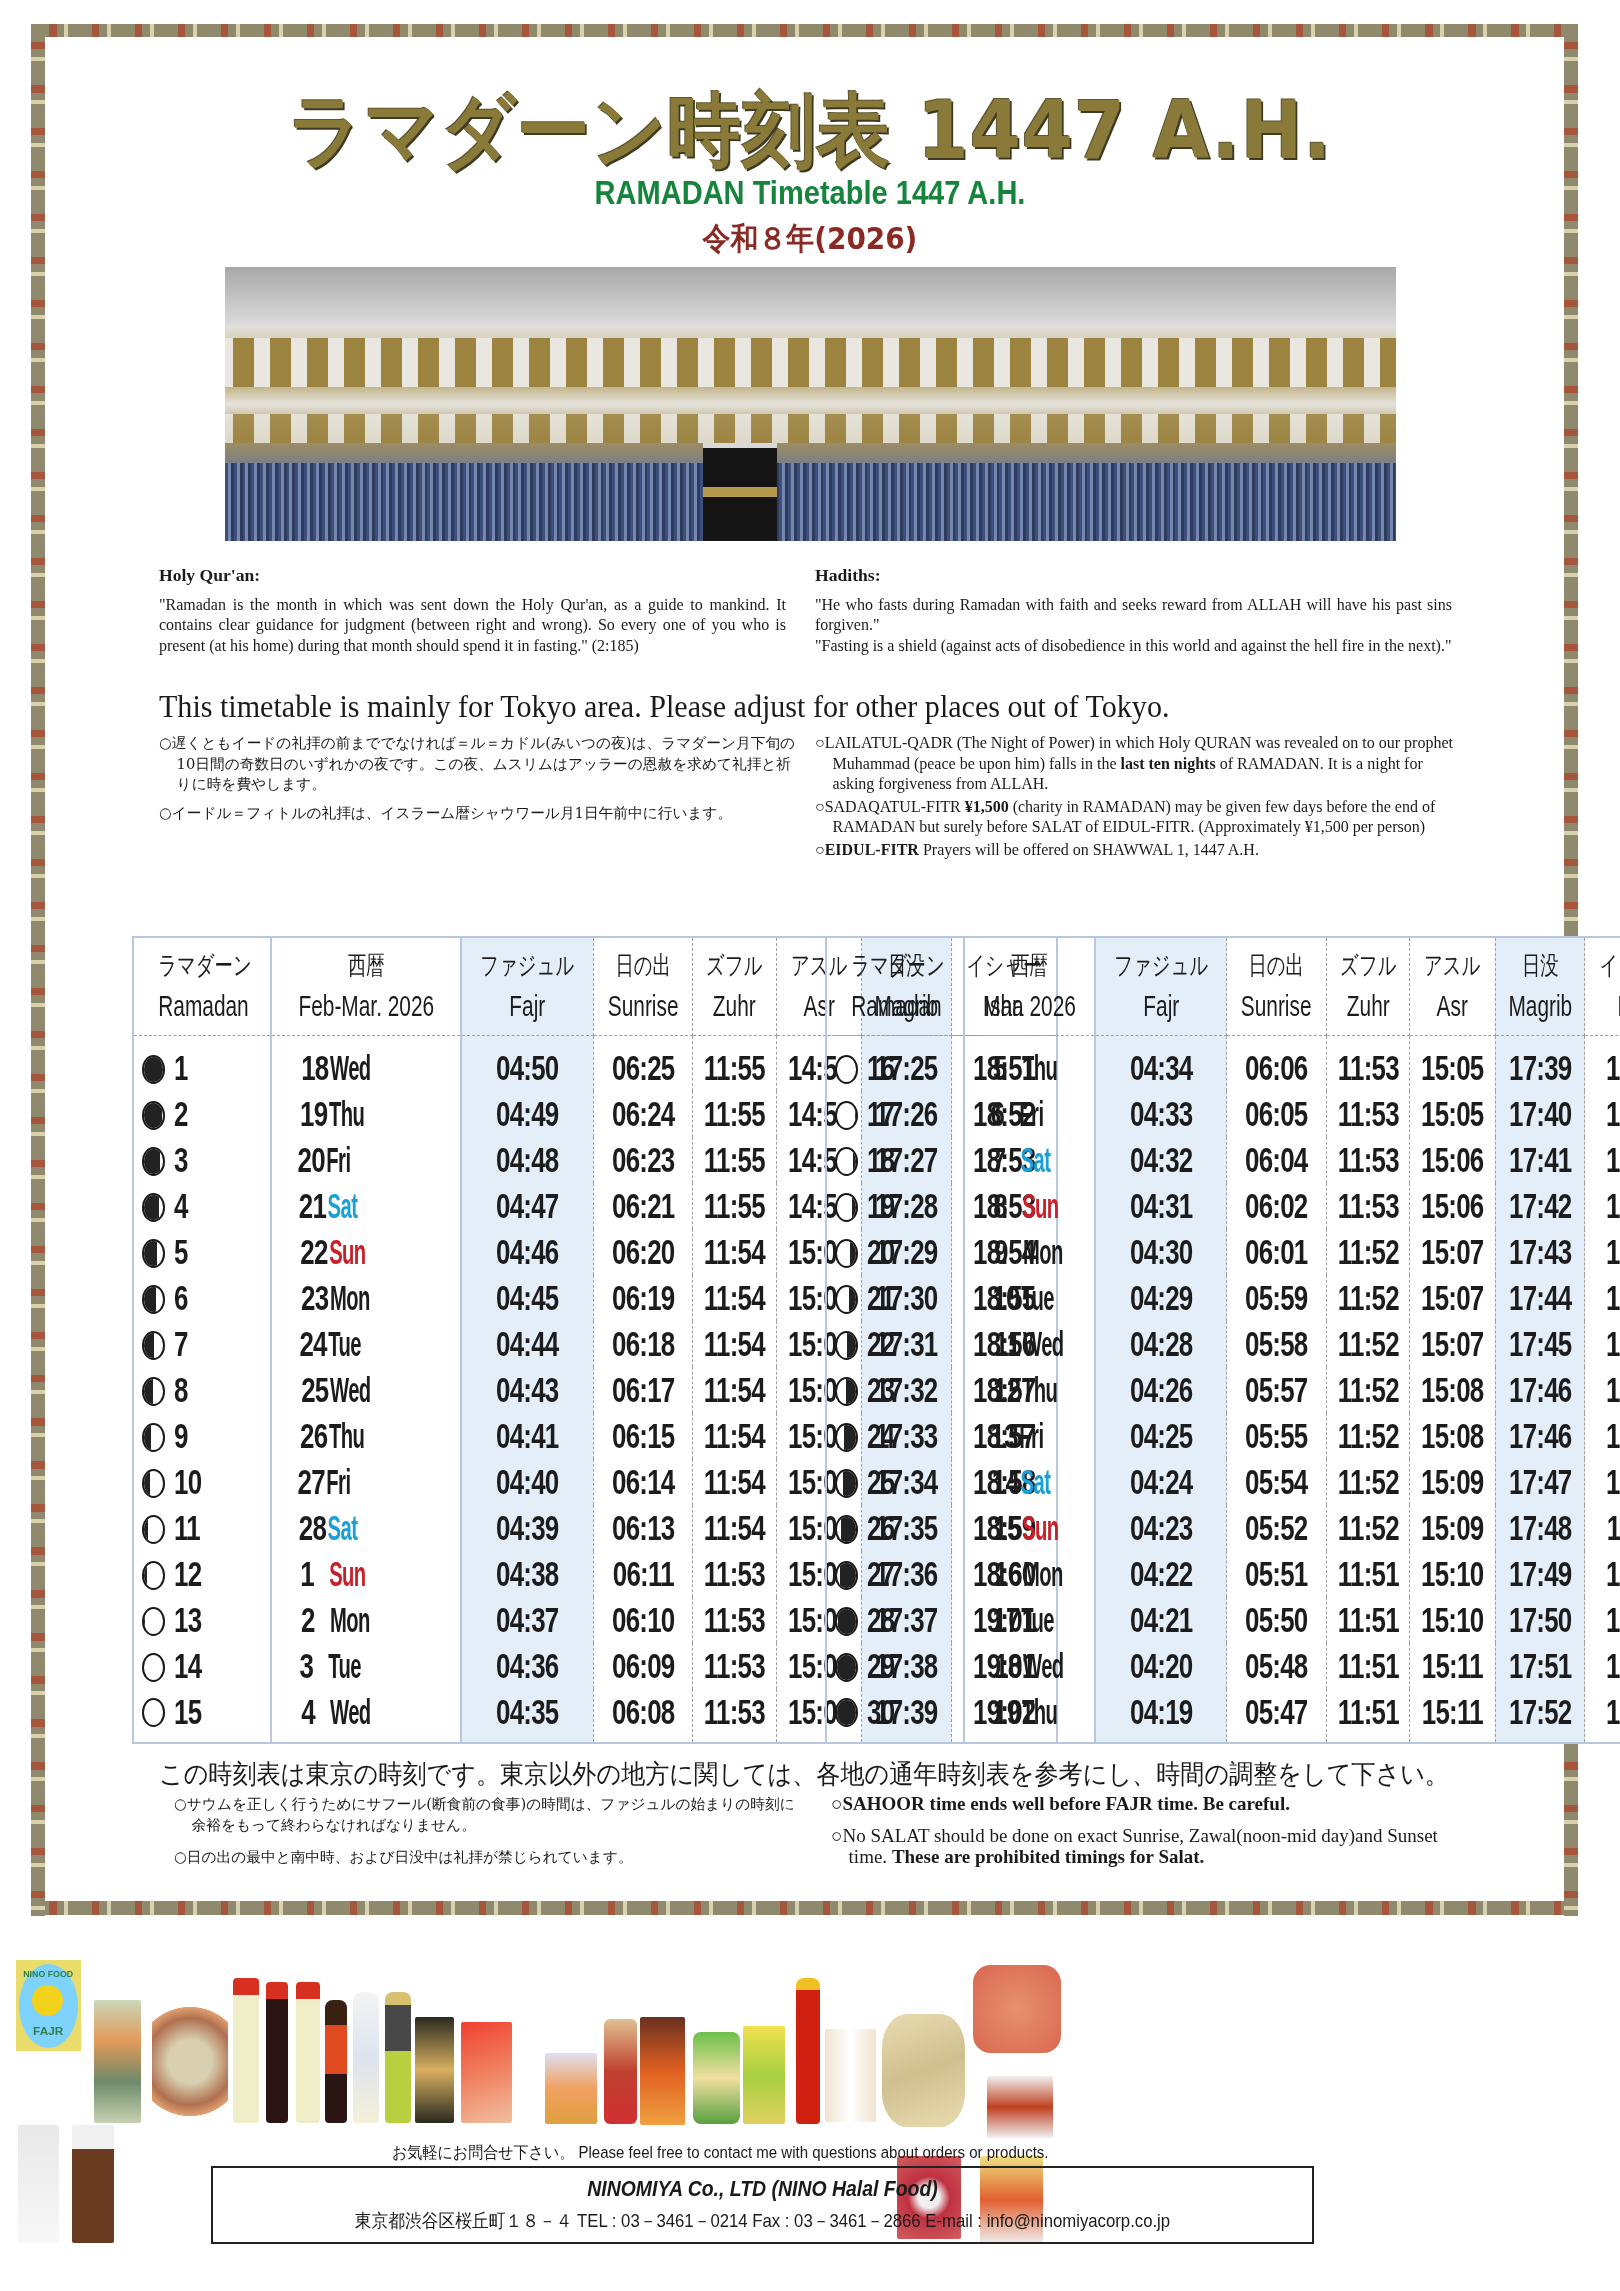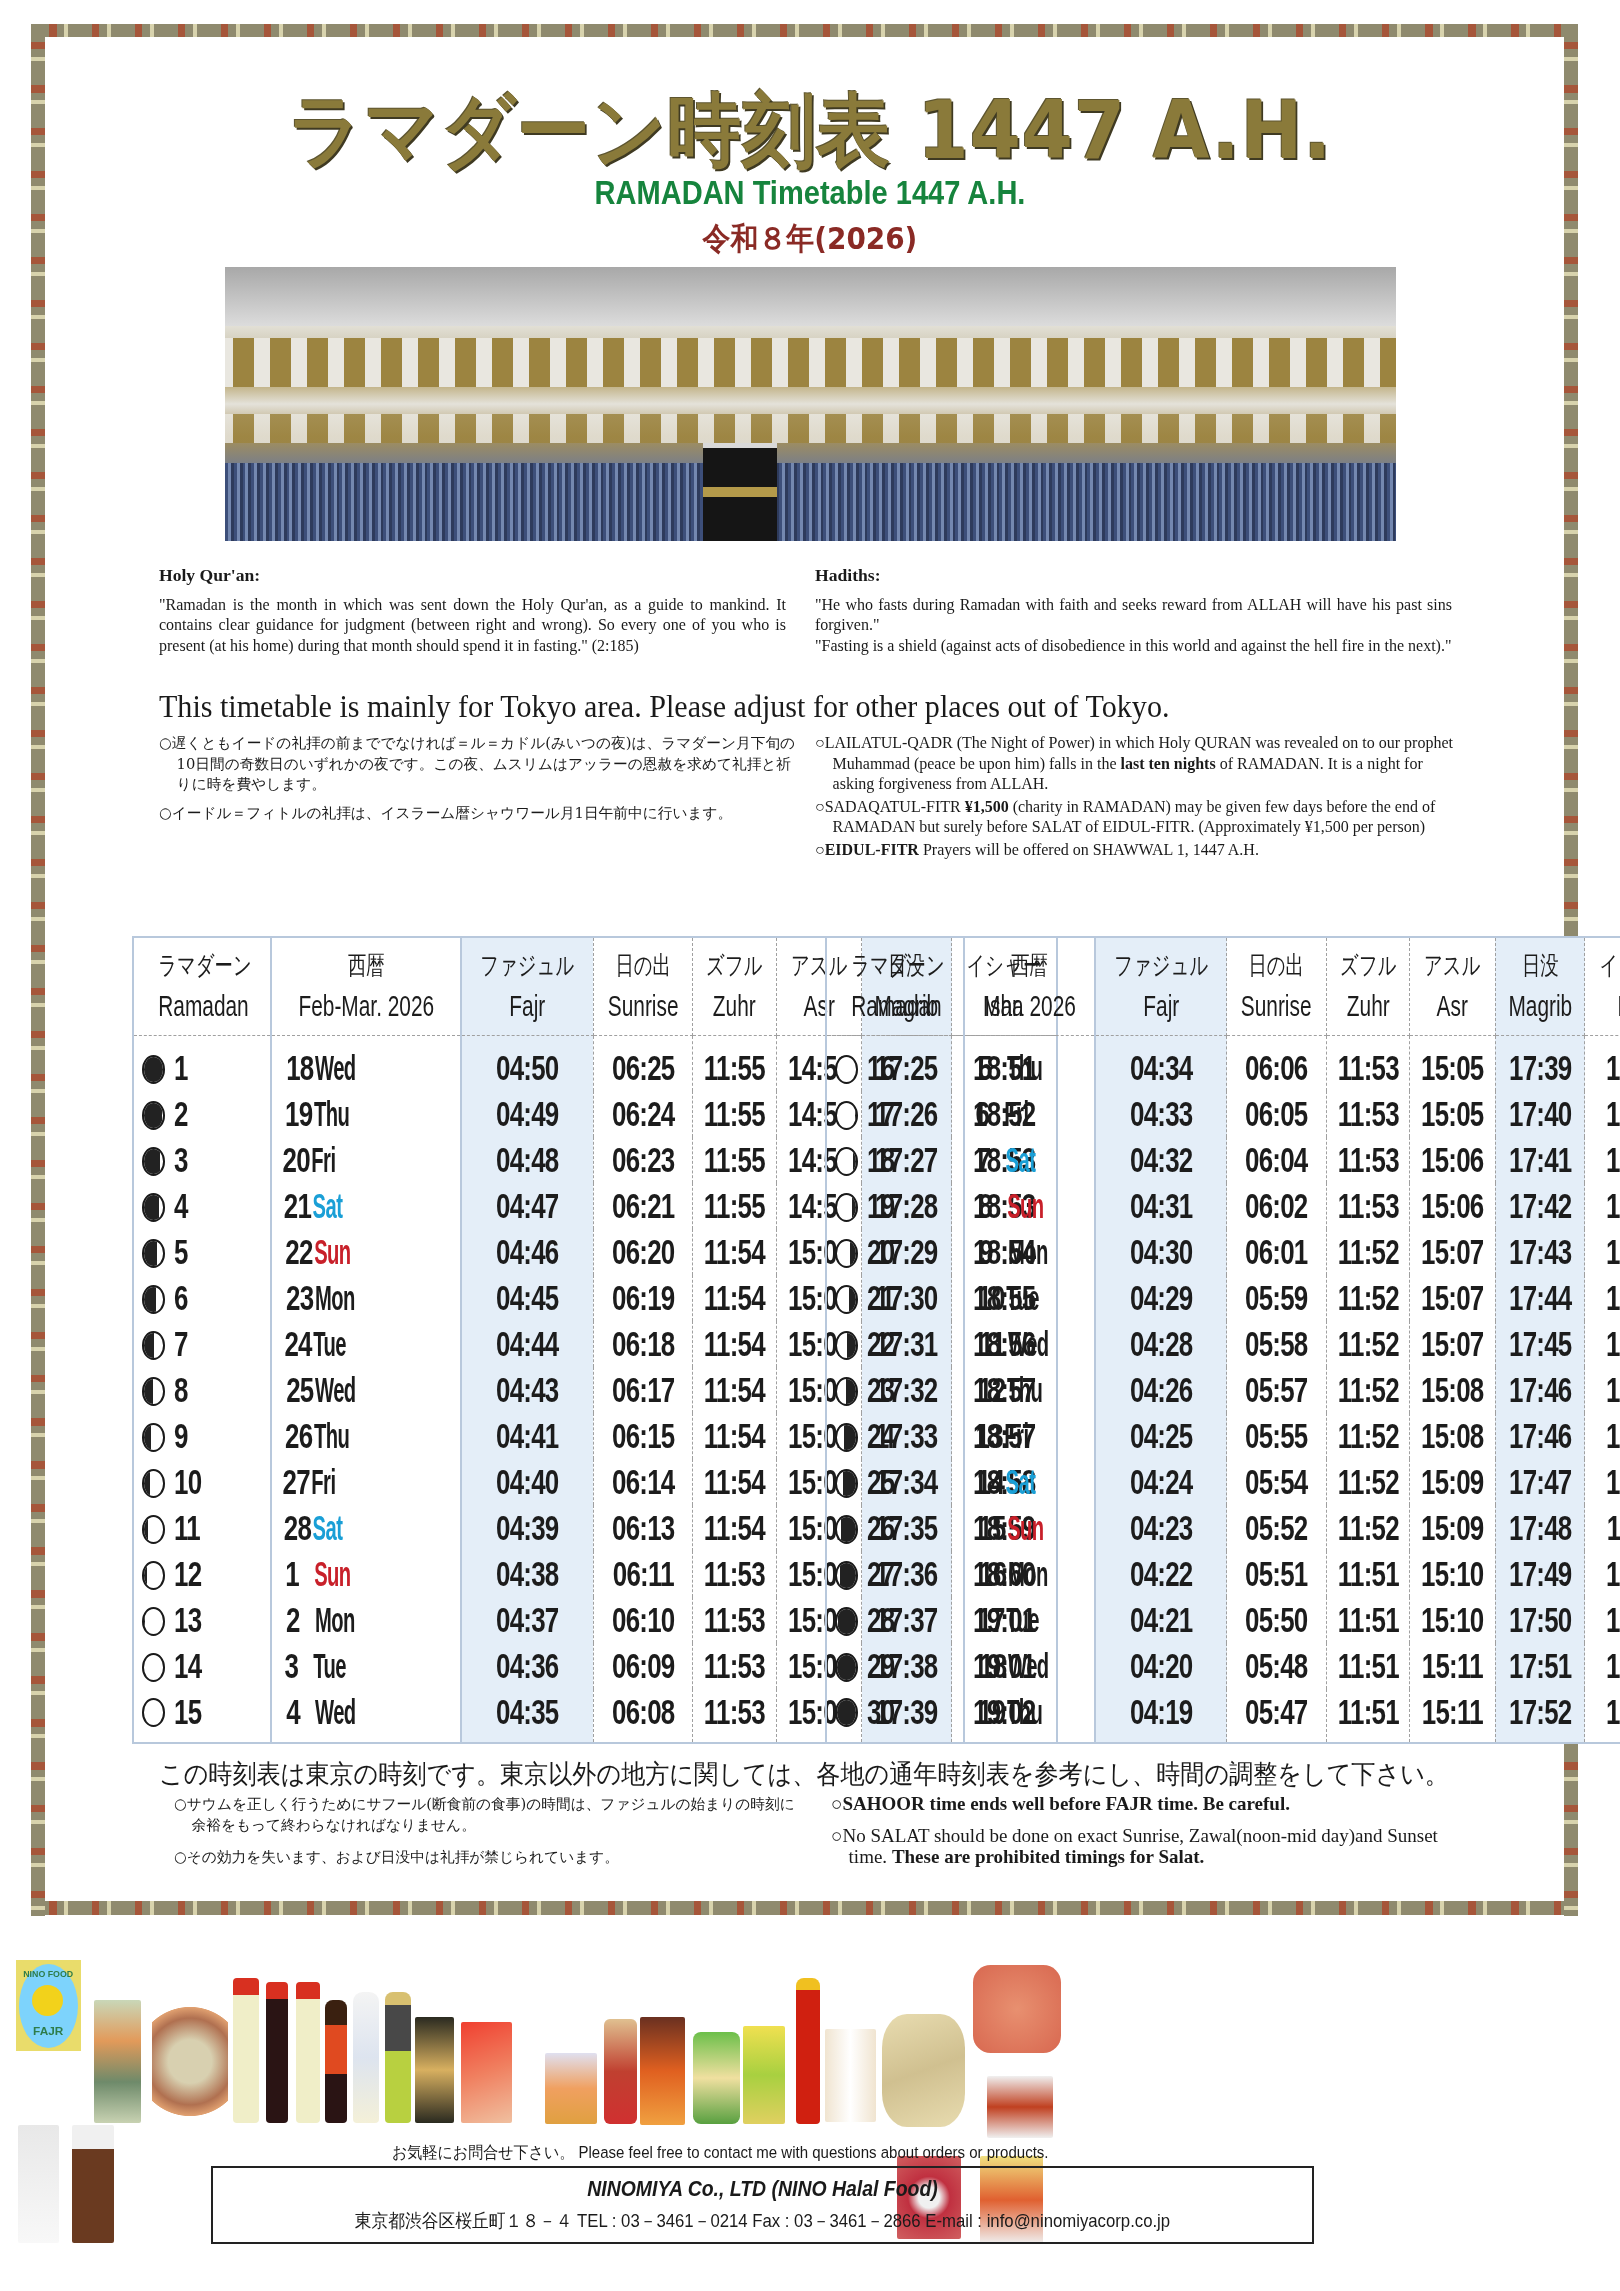--- a/index.html
+++ b/index.html
@@ -90,21 +90,21 @@
   .tt th, .tt td { border-right: 1px dashed #a0a0a0; text-align: center; padding: 0; }
   .tt th { font-weight: normal; height: 98px; border-bottom: 1px dashed #a0a0a0; line-height: 41px; vertical-align: middle; }
   .tt th .jp { display: block; font-family: "DejaVu Sans", sans-serif; font-size: 25.5px; transform: scaleX(0.72); white-space: nowrap; }
   .tt th .en { display: block; font-size: 29px; transform: scaleX(0.72); white-space: nowrap; }
   .tt td { height: 46px; font-size: 35px; font-weight: bold; letter-spacing: -1px; }
   .tt td .sq { display: inline-block; transform: scaleX(0.74); white-space: nowrap; }
   .tt .col-shade { background: #e4eef8; }
   .tt .c-ram { width: 74px; text-align: left; padding-left: 5.9px; border-right: 2px solid #b8c8dc; }
   .tt .c-date { width: 137px; border-right: 2px solid #b8c8dc; text-align: left; padding-left: 5.9px; }
   .tt td.c-ram { padding-left: 7.8px; }
-  .tt td.c-date { padding-left: 0; }
+  .tt td.c-date { padding-left: 15px; }
   .tt td .day { display: inline-block; width: 39px; text-align: left; }
   .tt td .wd { display: inline-block; transform: scaleX(0.78); transform-origin: left; }
   .tt td .wd.sat { color: #1a9fd6; }
   .tt td .wd.sun { color: #c8202a; }
   .tt tbody tr:first-child td { padding-top: 9.8px; height: 56px; }
   .tt tbody tr:last-child td { padding-bottom: 7.8px; height: 54px; }
   .moon {
     display: inline-block; width: 23.5px; height: 29px; border-radius: 50%;
     border: 2px solid #1a1a1a; vertical-align: -3.9px; margin-right: 3.9px; position: relative; overflow: hidden;
     background: #fff;
@@ -567,21 +567,21 @@
         <td><span class="sq">15:11</span></td>
         <td class="col-shade"><span class="sq">17:52</span></td>
         <td style="border-right:none"><span class="sq">19:14</span></td>
       </tr>
     </tbody>
 </table>
 
 <div class="bottom-jp">この時刻表は東京の時刻です。東京以外の地方に関しては、各地の通年時刻表を参考にし、時間の調整をして下さい。</div>
 <div class="bnotes bnotes-left">
   <div class="item">○サウムを正しく行うためにサフール(断食前の食事)の時間は、ファジュルの始まりの時刻に余裕をもって終わらなければなりません。</div>
-  <div class="item">○その効力を失います、および日没中は礼拝が禁じられています。</div>
+  <div class="item">○日の出の最中と南中時、および日没中は礼拝が禁じられています。</div>
 </div>
 <div class="bnotes bnotes-right">
   <div class="item b">○SAHOOR time ends well before FAJR time. Be careful.</div>
   <div class="item"><span>○No SALAT should be done on exact Sunrise, Zawal(noon-mid day)and Sunset time. </span><span class="b">These are prohibited timings for Salat.</span></div>
 </div>
 
 <div class="halal-logo">
   <div class="disc">
     <div class="top">NINO FOOD</div>
     <div class="flower"></div>

